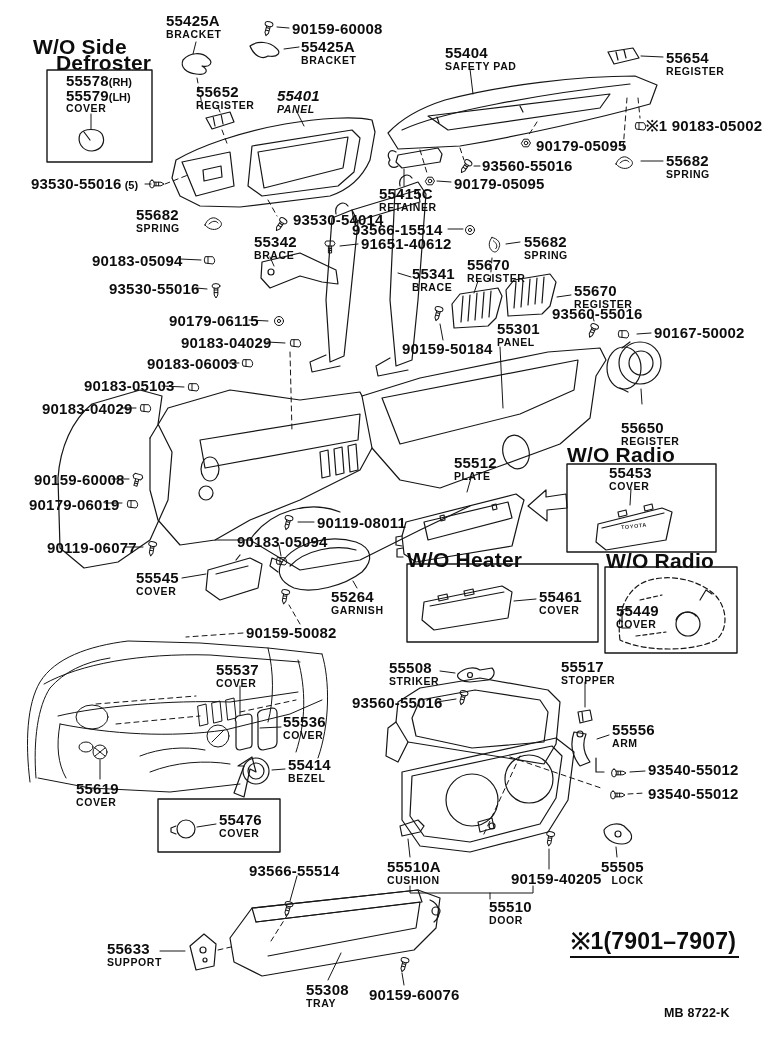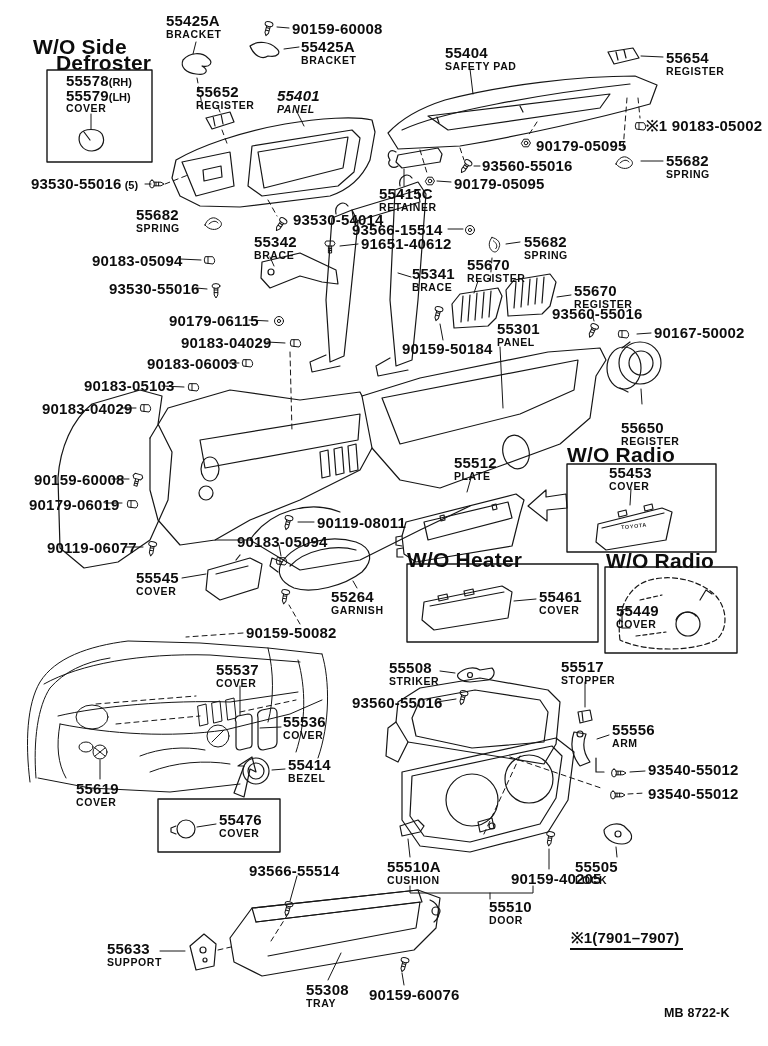--- a/index.html
+++ b/index.html
@@ -5,21 +5,21 @@
   html,body{margin:0;padding:0;background:#e8e8e8;}
   #stage{position:relative;width:768px;height:1046px;background:#ffffff;overflow:hidden;
          font-family:"Liberation Sans",sans-serif;}
   #art{position:absolute;left:0;top:0;}
   .lbl{position:absolute;color:#0d0d0d;font-weight:700;line-height:1.04;white-space:nowrap;z-index:2;}
   .lbl .num{display:block;font-size:15px;letter-spacing:0.2px;}
   .lbl .suf{font-size:11px;}
   .lbl .sub{display:block;font-size:10.5px;letter-spacing:0.6px;}
   .lbl.hd .num{font-size:21px;letter-spacing:0.2px;}
   .lbl.subline .num{font-size:10.5px;letter-spacing:0.6px;}
-  .lbl.note .num{font-size:15px;border-bottom:2.5px solid #0d0d0d;padding:0 3px 2px 1px;}
+  .lbl.note .num{font-size:23px;border-bottom:2.5px solid #0d0d0d;padding:0 3px 2px 1px;}
   .lbl.code .num{font-size:12.5px;text-align:right;}
   .lbl.logo .num{font-size:5.5px;letter-spacing:0.6px;color:#333;transform:rotate(-6deg);}
 </style>
 </head>
 <body>
 
 <div id="stage">
   <svg id="art" width="768" height="1046" viewBox="0 0 768 1046" fill="none" stroke="#161616" stroke-width="1.2" stroke-linecap="round" stroke-linejoin="round">
     <defs>
       <g id="scr">
@@ -486,21 +486,21 @@
     <div class="lbl" style="left: 648px; top: 786px;">
       <span class="num">93540-55012</span>
     </div>
     <div class="lbl" style="left: 387px; top: 859px;">
       <span class="num">55510A</span>
       <span class="sub">CUSHION</span>
     </div>
     <div class="lbl" style="left: 511px; top: 871px;">
       <span class="num">90159-40205</span>
     </div>
-    <div class="lbl" style="left: 575px; top: 859px;">
+    <div class="lbl" style="left: 601px; top: 859px; text-align: right;">
       <span class="num">55505</span>
       <span class="sub">LOCK</span>
     </div>
     <div class="lbl" style="left: 489px; top: 899px;">
       <span class="num">55510</span>
       <span class="sub">DOOR</span>
     </div>
     <div class="lbl" style="left: 107px; top: 941px;">
       <span class="num">55633</span>
       <span class="sub">SUPPORT</span>

